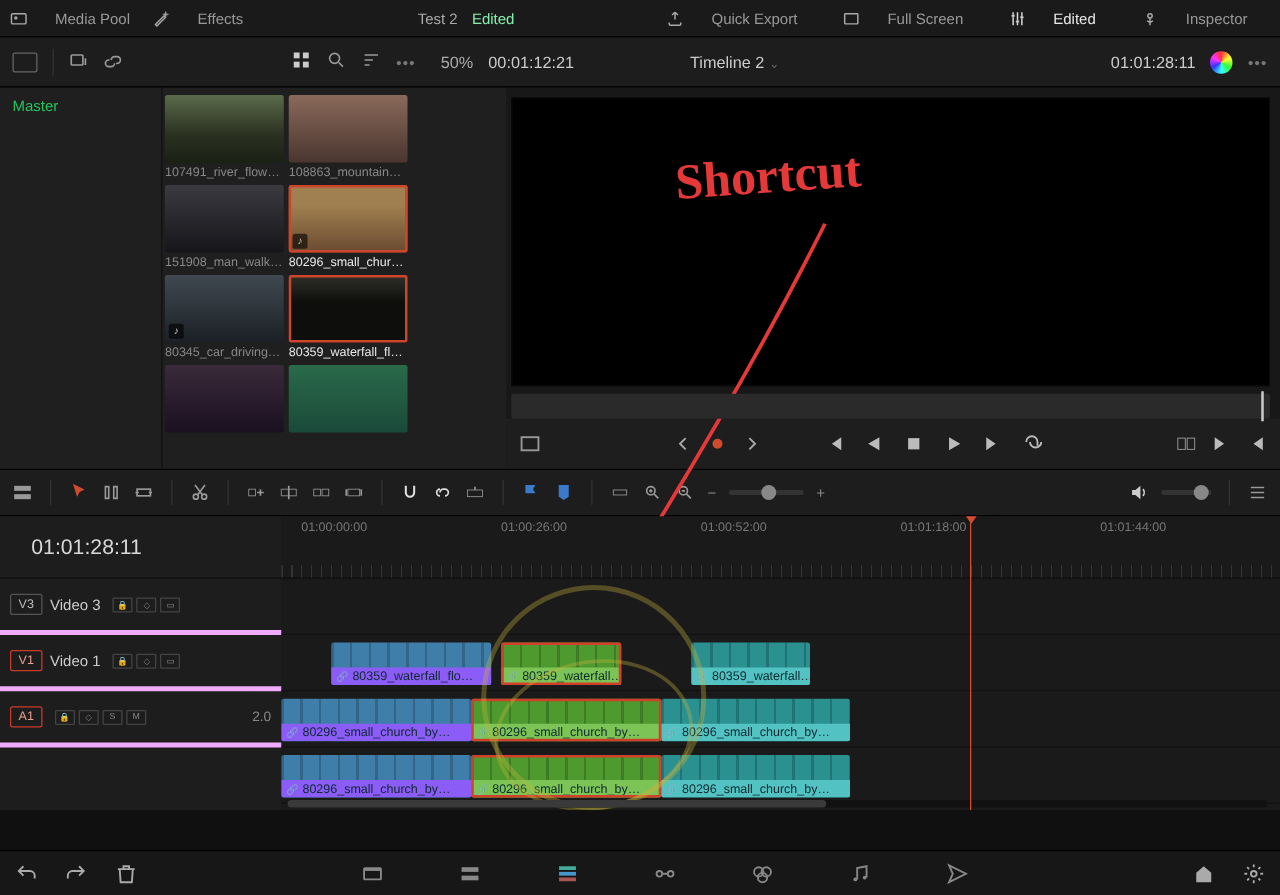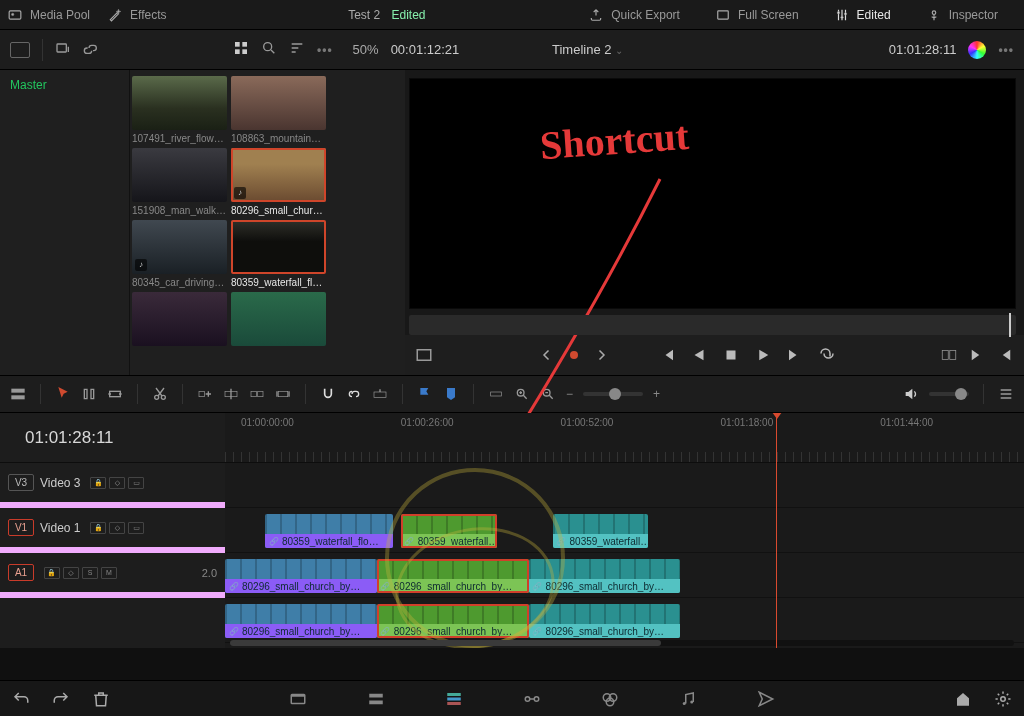--- a/index.html
+++ b/index.html
@@ -1,18 +1,18 @@
 <!DOCTYPE html>
 <html><head>
 <meta charset="utf-8">
 <style>
   html,body{margin:0;padding:0;width:1024px;height:716px;background:#101010;font-family:-apple-system,Helvetica,Arial,sans-serif;color:#bcbcbc;font-size:12px;overflow:hidden;-webkit-font-smoothing:antialiased}
   *{box-sizing:border-box}
   .topbar{height:30px;background:#1a1a1a;display:flex;align-items:center;padding:0 8px;border-bottom:1px solid #000}
-  .topbar .grp{display:flex;align-items:flex-start;gap:8px;margin-right:18px;color:#999;cursor:pointer}
+  .topbar .grp{display:flex;align-items:flex-start;gap:22px;margin-right:18px;color:#999;cursor:pointer}
   .topbar .center{flex:1;text-align:center;color:#aaa}
   .topbar .center .status{color:#86efac;margin-left:8px}
   .topbar .right{display:flex;gap:18px;align-items:center}
   .ico{width:14px;height:14px;display:inline-block;fill:#888;stroke:#888}
   .secondbar{height:40px;background:#1d1d1d;display:flex;align-items:center;padding:0 10px;gap:12px;border-bottom:1px solid #000;position:relative}
   .sq{width:20px;height:16px;border:1px solid #666;border-radius:2px}
   .secondbar .midinfo{color:#aaa;font-size:13px;margin-left:8px}
   .secondbar .tc{color:#ccc;font-size:13px}
   .secondbar .title{flex:1}
   .secondbar .tl{color:#ccc;font-size:13px}
@@ -34,21 +34,21 @@
   .transport{height:40px;display:flex;align-items:center;padding:0 10px;gap:10px;background:#1e1e1e}
   .transport .center{flex:1;display:flex;justify-content:center;gap:14px;align-items:center}
   .tbtn{width:18px;height:18px;fill:#bbb;cursor:pointer}
   .toolbar{height:38px;background:#1d1d1d;display:flex;align-items:center;padding:0 10px;gap:10px;border-top:1px solid #000;border-bottom:1px solid #000}
   .toolbar .sep{width:1px;height:20px;background:#333;margin:0 4px}
   .toolbar svg{width:16px;height:16px;fill:#999;cursor:pointer}
   .toolbar .arrow svg{fill:#d04a2f}
   .timeline{height:235px;background:#1a1a1a;display:flex;position:relative}
   .tracks-head{width:225px;background:#1d1d1d}
   .tctop{height:50px;display:flex;align-items:center;padding-left:25px;color:#d8d8d8;font-size:17px;border-bottom:1px solid #0d0d0d}
-  .trk{height:45px;border-bottom:6px solid #f0abfc;display:flex;align-items:center;padding:0 8px;gap:6px}
+  .trk{height:45px;border-bottom:4px solid #f0abfc;display:flex;align-items:center;padding:0 8px;gap:6px}
   .trk .tag{width:26px;height:17px;border:1px solid #555;border-radius:2px;font-size:10px;display:flex;align-items:center;justify-content:center;color:#bbb}
   .trk.active .tag{border-color:#c93b2a;color:#e8a090}
   .trk .name{font-size:12px;color:#ccc}
   .tl-body{flex:1;position:relative;overflow:hidden}
   .ruler{height:50px;border-bottom:1px solid #0d0d0d;position:relative}
   .ruler .tick{position:absolute;top:4px;font-size:10px;color:#777}
   .ruler .ticks{position:absolute;left:0;right:0;bottom:0;height:10px;background:repeating-linear-gradient(90deg,#333 0,#333 1px,transparent 1px,transparent 8px)}
   .lane{height:45px;position:relative;border-bottom:1px solid #111}
   .clip{position:absolute;top:6px;height:34px;border-radius:2px;overflow:hidden;cursor:pointer}
   .clip .strip{height:20px;background:repeating-linear-gradient(90deg,rgba(0,0,0,.2) 0,rgba(0,0,0,.2) 2px,transparent 2px,transparent 15px)}

